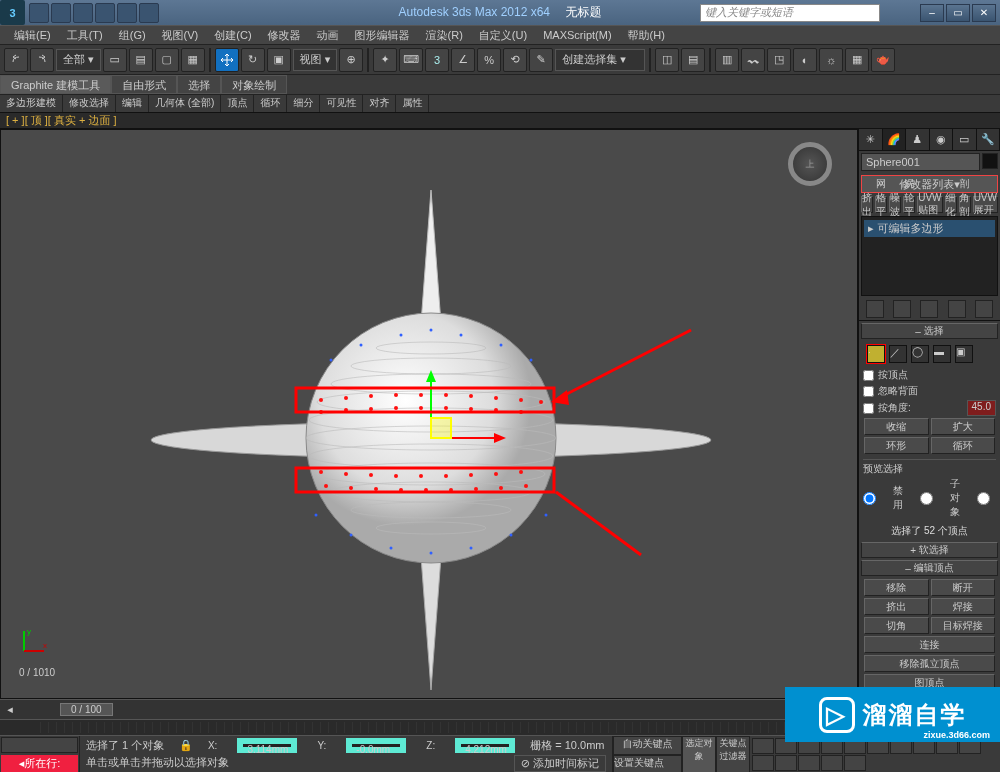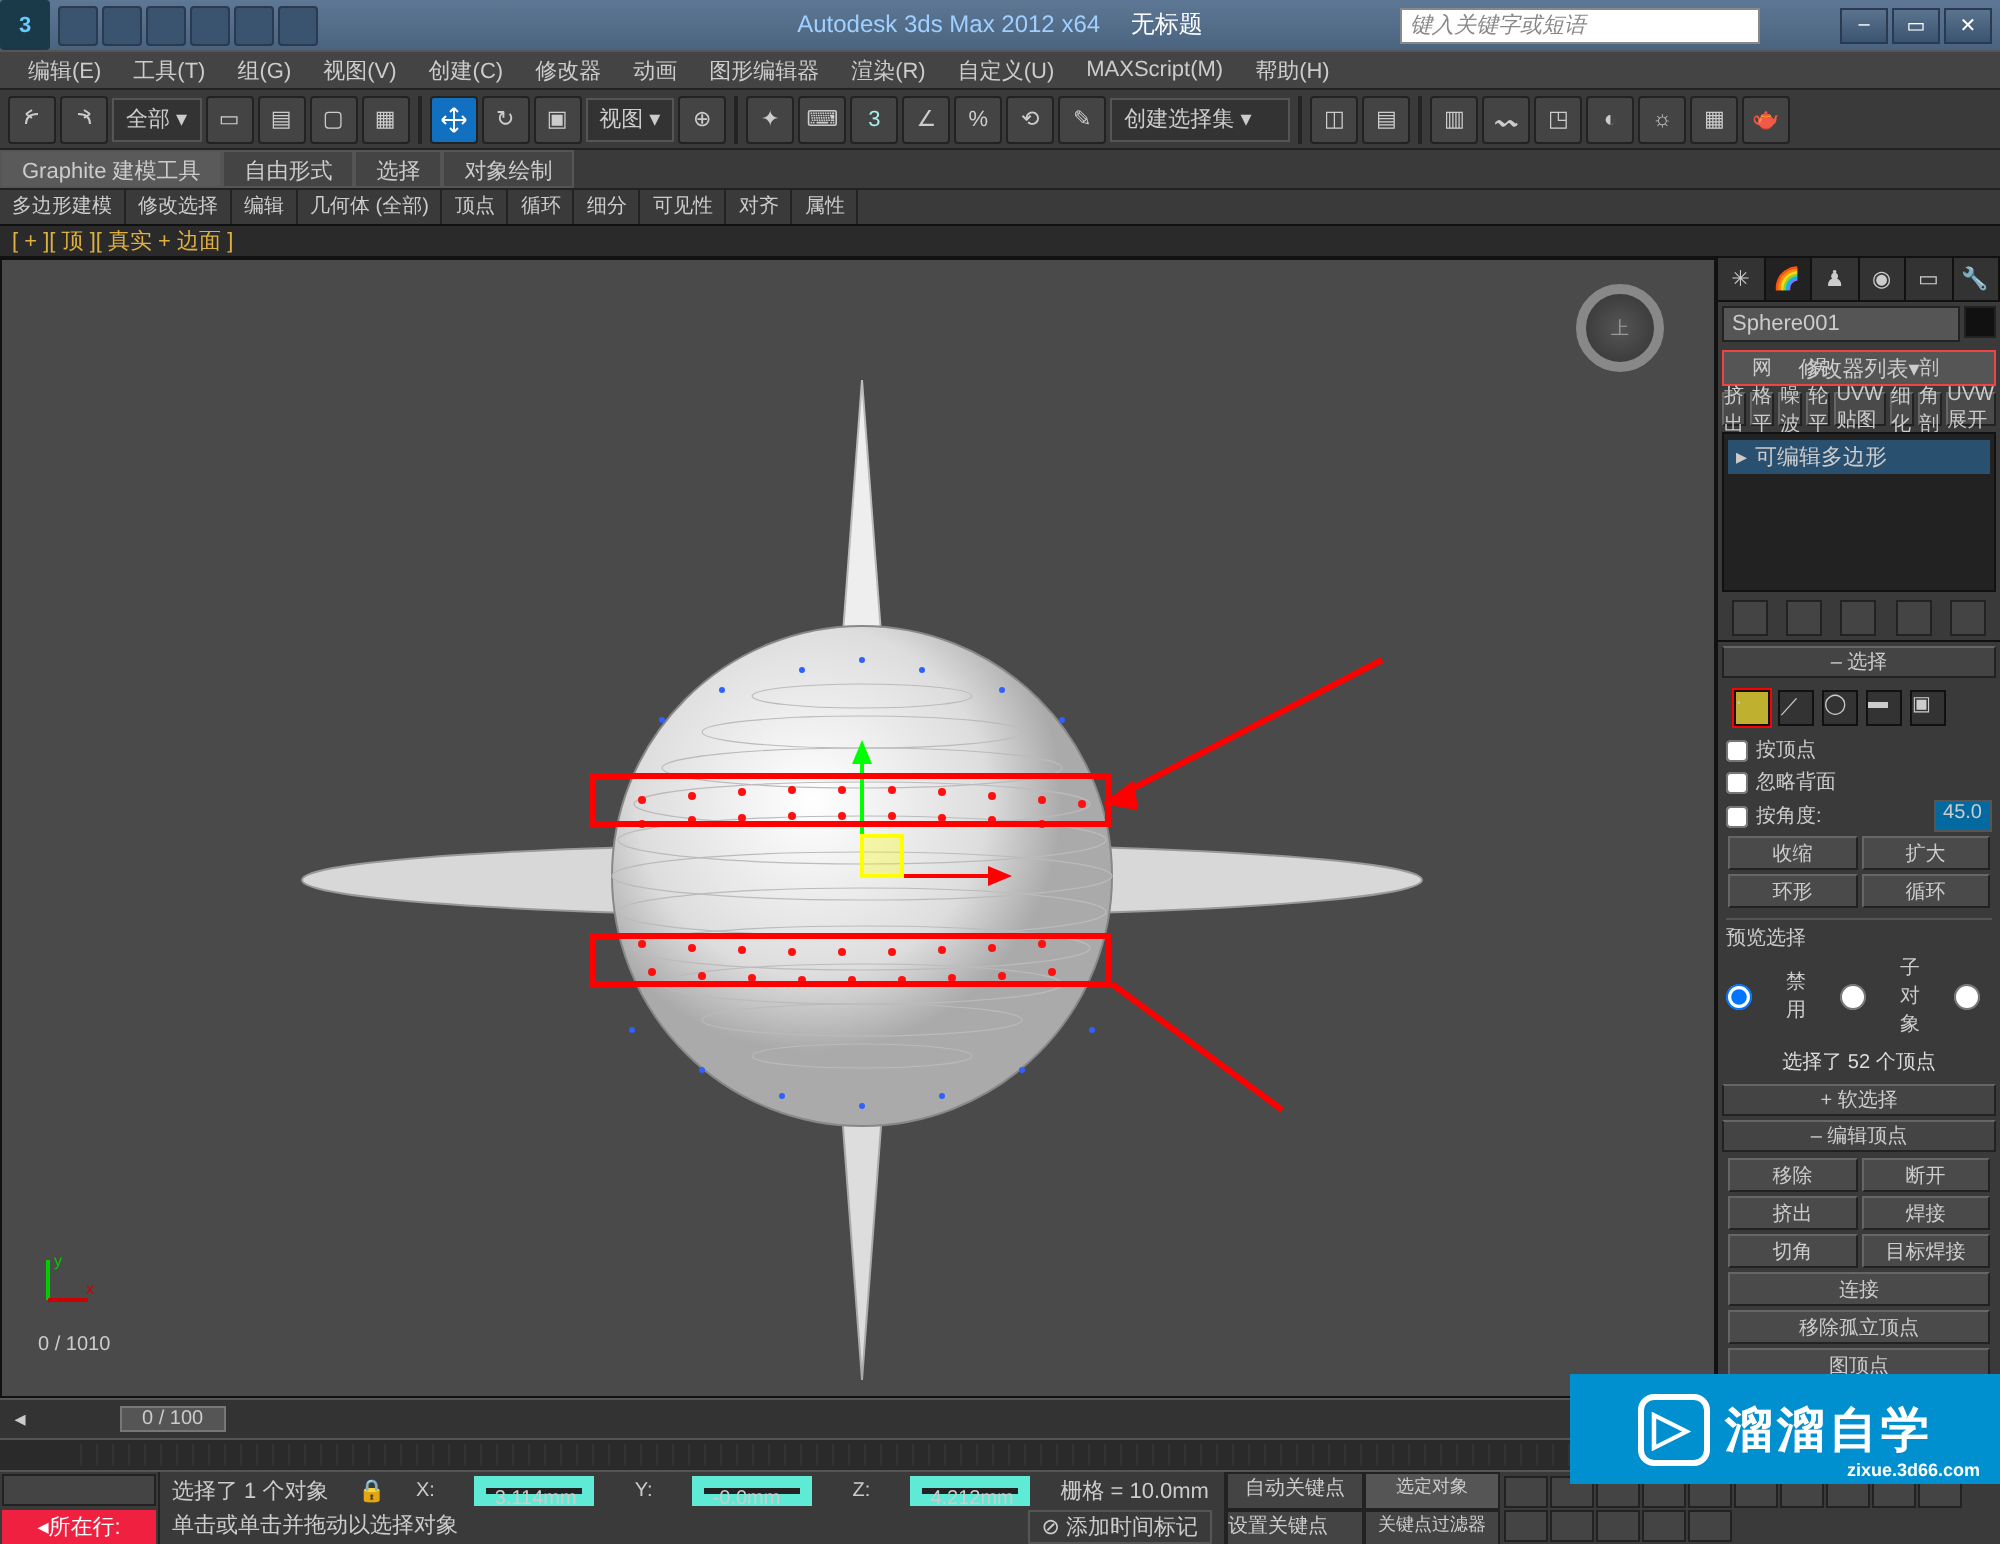--- a/index.html
+++ b/index.html
@@ -62,21 +62,21 @@
 .cp-modstack-item { background:#2a5070; padding:1px 4px; margin:1px 0; display:flex; align-items:center; gap:4px; }
 .cp-stackbtns { display:flex; justify-content:space-around; padding:2px; border-bottom:1px solid #111; }
 .cp-stackbtns div { width:18px; height:18px; border:1px solid #222; background:#444; }
 .cp-rollout-head { height:16px; background:#444; border:1px solid #222; border-top-color:#666; margin:2px 2px 0; display:flex; align-items:center; justify-content:center; font-size:10px; }
 .cp-rollout { padding:2px 4px; font-size:10px; }
 .cp-sel-icons { display:flex; gap:4px; padding:4px; }
 .cp-sel-icons div { width:18px; height:18px; background:#333; border:1px solid #111; }
 .cp-sel-icons div.sel { background:#c0b030; outline:1px solid #f00; }
 .cp-check { display:flex; align-items:center; gap:4px; padding:1px 0; }
 .cp-check input { width:11px; height:11px; }
-.cp-spin { height:16px; background:#0369a1; border:1px solid #555; padding:0 4px; margin-left:auto; }
+.cp-spin { height:16px; background:#7f1d1d; border:1px solid #555; padding:0 4px; margin-left:auto; }
 .cp-radio-row { display:flex; gap:17px; align-items:center; padding:1px 0; }
 
 
 .timeslider { height:20px; background:#333; border-top:1px solid #555; display:flex; align-items:center; }
 .timeslider .handle { background:#555; border:1px solid #777; padding:0 10px; margin-left:40px; font-size:10px; }
 .trackbar { height:16px; background:#2a2a2a; border-top:1px solid #555; position:relative; }
 .trackbar::before { content:''; position:absolute; left:40px; right:10px; top:2px; bottom:2px; background:repeating-linear-gradient(90deg,#333 0,#333 1px,transparent 1px,transparent 8px); }
 .status { height:38px; background:#3a3a3a; border-top:1px solid #555; display:flex; }
 .status-left { width:80px; border-right:1px solid #222; display:flex; flex-direction:column; }
 .now-btn { flex:1; background:#f02040; color:#fff; display:flex; align-items:center; justify-content:center; margin:1px; }
@@ -466,21 +466,21 @@
     </div>
     <div style="display:flex;gap:20px;margin-top:2px">
       <span>单击或单击并拖动以选择对象</span>
       <span style="margin-left:auto;border:1px solid #555;padding:0 6px">⊘ <span>添加时间标记</span></span>
     </div>
   </div>
   <div style="width:70px;display:flex;flex-direction:column;border-left:1px solid #222;font-size:10px">
     <div style="flex:1;border:1px solid #222;background:#444;text-align:center">自动关键点</div>
     <div style="flex:1;border:1px solid #222;background:#444;">设置关键点</div>
   </div>
-  <div style="width:68px;display:flex;flex-direction:column;font-size:9px">
+  <div style="width:68px;display:flex;flex-direction:row;font-size:9px">
     <div style="flex:1;border:1px solid #222;background:#555;text-align:center;overflow:hidden">选定对象</div>
     <div style="flex:1;border:1px solid #222;background:#444;text-align:center;overflow:hidden">关键点过滤器</div>
   </div>
   <div class="status-right">
     <div></div>
       <div></div>
       <div></div>
       <div></div>
       <div></div>
     <div></div>

